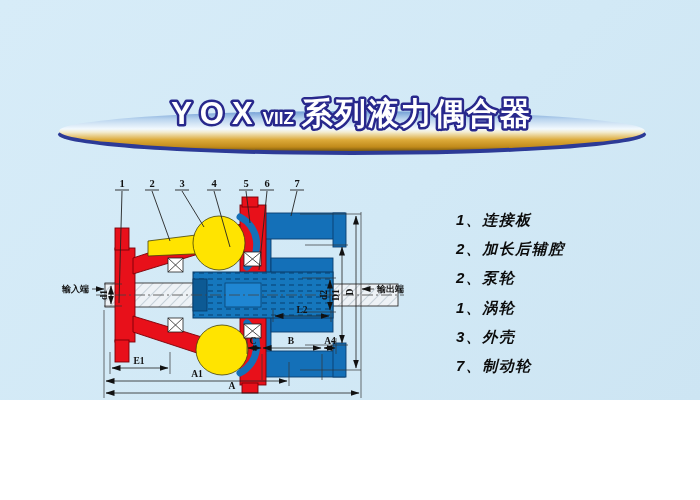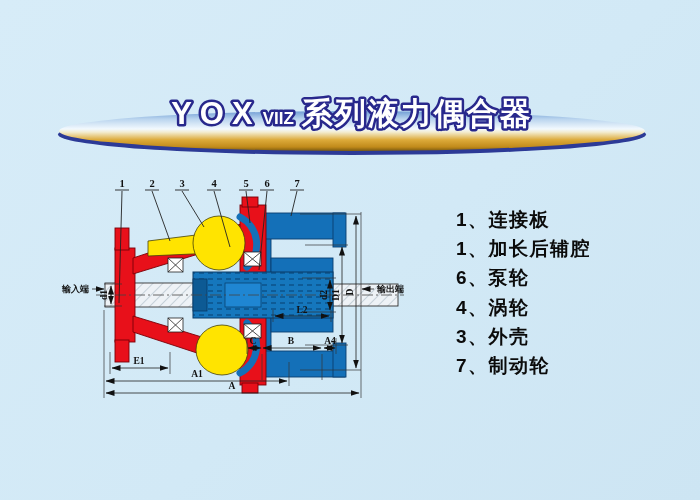--- a/index.html
+++ b/index.html
@@ -1,37 +1,37 @@
 <!DOCTYPE html>
 <html><head>
 <meta charset="utf-8">
 <style>
   html,body{margin:0;padding:0;}
   .stage{
-    position:relative;width:700px;height:500px;overflow:hidden;
+    position:relative;width:700px;height:400px;overflow:hidden;
     background:linear-gradient(135deg,#d7ecf8 0%,#d2e9f6 55%,#cde5f3 100%);
     font-family:"Liberation Sans",sans-serif;
   }
   svg{position:absolute;left:0;top:0;}
   .title-text{
     font-family:"Liberation Sans",sans-serif;
     font-weight:bold;fill:#ffffff;
     stroke:#28288c;stroke-width:5px;stroke-linejoin:round;
     paint-order:stroke fill;
   }
   .callout-num{font-family:"Liberation Serif",serif;font-weight:bold;font-size:10.5px;fill:#111;}
   .dim-label{font-family:"Liberation Serif",serif;font-weight:bold;font-size:9.5px;fill:#111;}
   .cjk-label{font-family:"Liberation Sans",sans-serif;font-weight:bold;font-size:9px;fill:#111;}
   .dim-line{stroke:#222;stroke-width:0.8;fill:none;}
   .ext-line{stroke:#333;stroke-width:0.7;fill:none;}
   .leader{stroke:#222;stroke-width:0.9;fill:none;}
   .legend{position:absolute;left:456px;top:205px;width:220px;}
   .legend-item{
-    font-size:19px;font-weight:bold;color:#0b0b0b;
-    line-height:29.2px;letter-spacing:1.5px;white-space:nowrap;
+    font-size:15px;font-weight:bold;color:#0b0b0b;
+    line-height:29.2px;letter-spacing:1.5px;white-space:nowrap;font-style:italic;
   }
 </style>
 </head>
 <body>
 
 <div class="stage">
 
   <svg width="700" height="500" viewBox="0 0 700 500">
     <defs>
       <linearGradient id="bannerGrad" x1="0" y1="0" x2="0" y2="1">
@@ -219,20 +219,20 @@
         <text class="dim-label" x="330" y="344" text-anchor="middle">A4</text>
         <text class="dim-label" x="139" y="364" text-anchor="middle">E1</text>
         <text class="dim-label" x="197" y="377" text-anchor="middle">A1</text>
         <text class="dim-label" x="232" y="389" text-anchor="middle">A</text>
       </g>
     </g>
   </svg>
 
   <div class="legend">
     <div class="legend-item">1、连接板</div>
-    <div class="legend-item">1、加长后辅腔</div>
-    <div class="legend-item">6、泵轮</div>
-    <div class="legend-item">4、涡轮</div>
+    <div class="legend-item">2、加长后辅腔</div>
+    <div class="legend-item">2、泵轮</div>
+    <div class="legend-item">1、涡轮</div>
     <div class="legend-item">3、外壳</div>
     <div class="legend-item">7、制动轮</div>
   </div>
 
 </div>
 
 </body></html>

